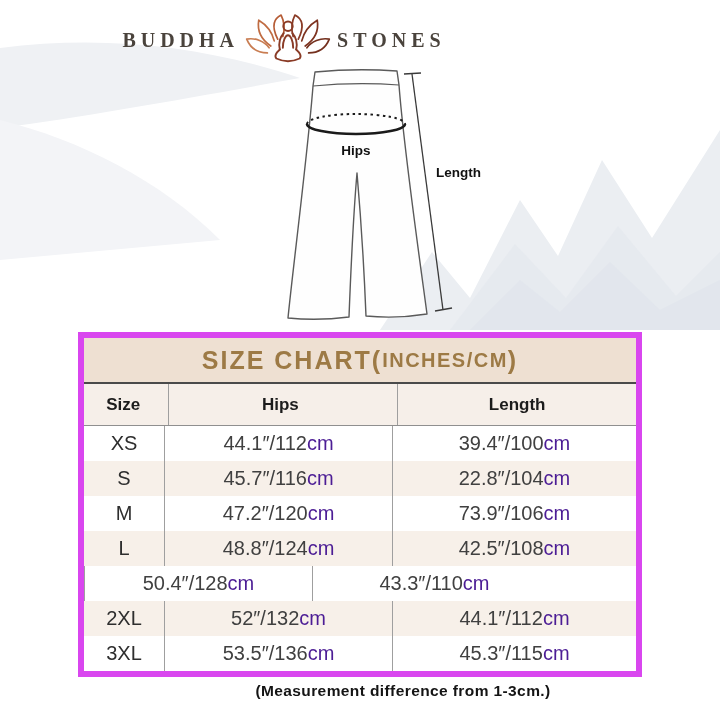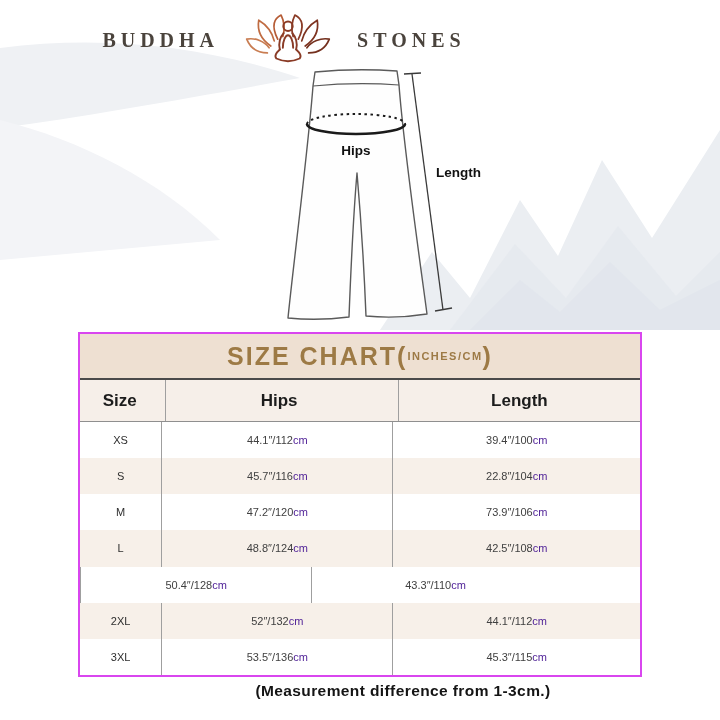--- a/index.html
+++ b/index.html
@@ -3,33 +3,33 @@
 <meta charset="utf-8">
 <style>
   html,body{margin:0;padding:0;}
   body{width:720px;height:720px;background:#ffffff;font-family:"Liberation Sans",sans-serif;overflow:hidden;}
   .page{position:relative;width:720px;height:720px;background:#fff;}
 
   
   .watermark{position:absolute;left:0;top:0;width:720px;height:720px;pointer-events:none;}
 
   
-  .logo-row{position:absolute;left:0;top:12px;width:568px;display:flex;justify-content:center;align-items:center;gap:26px;}
+  .logo-row{position:absolute;left:0;top:12px;width:568px;display:flex;justify-content:center;align-items:center;gap:6px;}
   .brand-text{font-family:"Liberation Serif",serif;font-size:20px;letter-spacing:5px;color:#4a433c;font-weight:600;}
 
   
   .pants{position:absolute;left:240px;top:56px;width:260px;height:270px;}
 
   
-  .size-table{position:absolute;left:78px;top:332px;width:564px;height:345px;border:2px solid #d946ef;box-sizing:border-box;display:flex;flex-direction:column;background:#fff;}
+  .size-table{position:absolute;left:78px;top:332px;width:564px;height:345px;border:6px solid #d946ef;box-sizing:border-box;display:flex;flex-direction:column;background:#fff;}
   .title-bar{height:44px;flex:0 0 44px;background:#eee0d2;border-bottom:2px solid #4a4a4a;display:flex;justify-content:center;align-items:center;color:#9d7a45;font-weight:bold;white-space:nowrap;}
   .title-big{font-size:25px;letter-spacing:2px;}
-  .title-small{font-size:11px;letter-spacing:1.5px;}
+  .title-small{font-size:20px;letter-spacing:1.5px;}
   .col-headers{height:41px;flex:0 0 41px;background:#f6efe9;border-bottom:1px solid #8f8f8f;display:flex;font-weight:bold;font-size:17px;color:#1c1c1c;gap:6px;}
-  .trow{flex:1;display:flex;font-size:11px;color:#2e2e2e;background:#fff;}
+  .trow{flex:1;display:flex;font-size:20px;color:#2e2e2e;background:#fff;}
   .trow.alt{background:#f7f0e9;}
   .c{display:flex;justify-content:center;align-items:center;box-sizing:border-box;}
   .c.size{width:14.5%;}
   .c.hips{width:41.3%;border-left:1px solid #9f9f9f;}
   .c.len{width:44.2%;border-left:1px solid #9f9f9f;}
   .unit{color:#4c1d95;}
   .val{color:#404040;}
 
   .footnote{position:absolute;left:0;top:682px;width:720px;text-align:center;font-size:15.5px;font-weight:bold;color:#141414;letter-spacing:0.4px;padding-left:43px;}
 </style>

